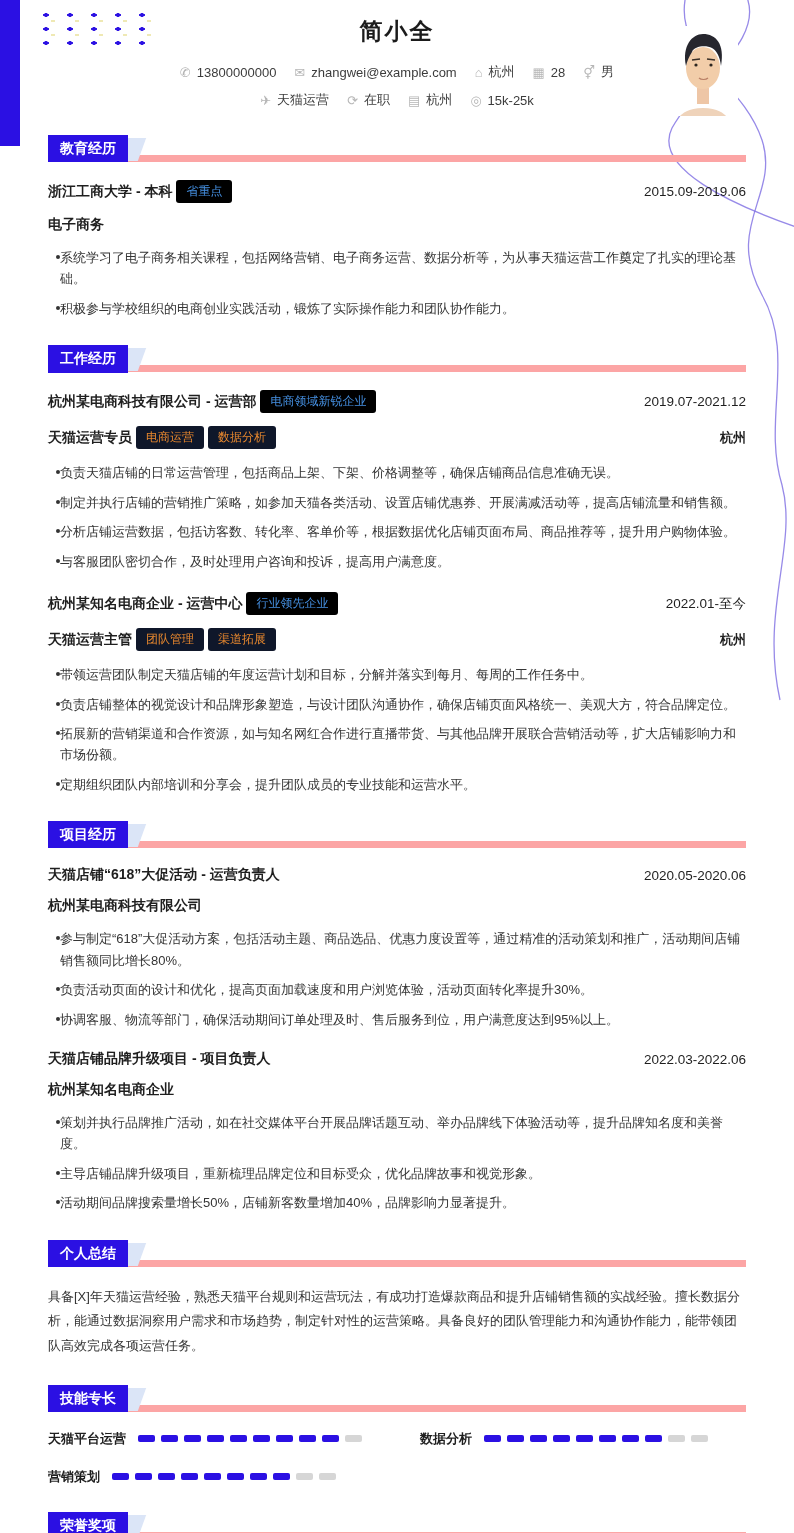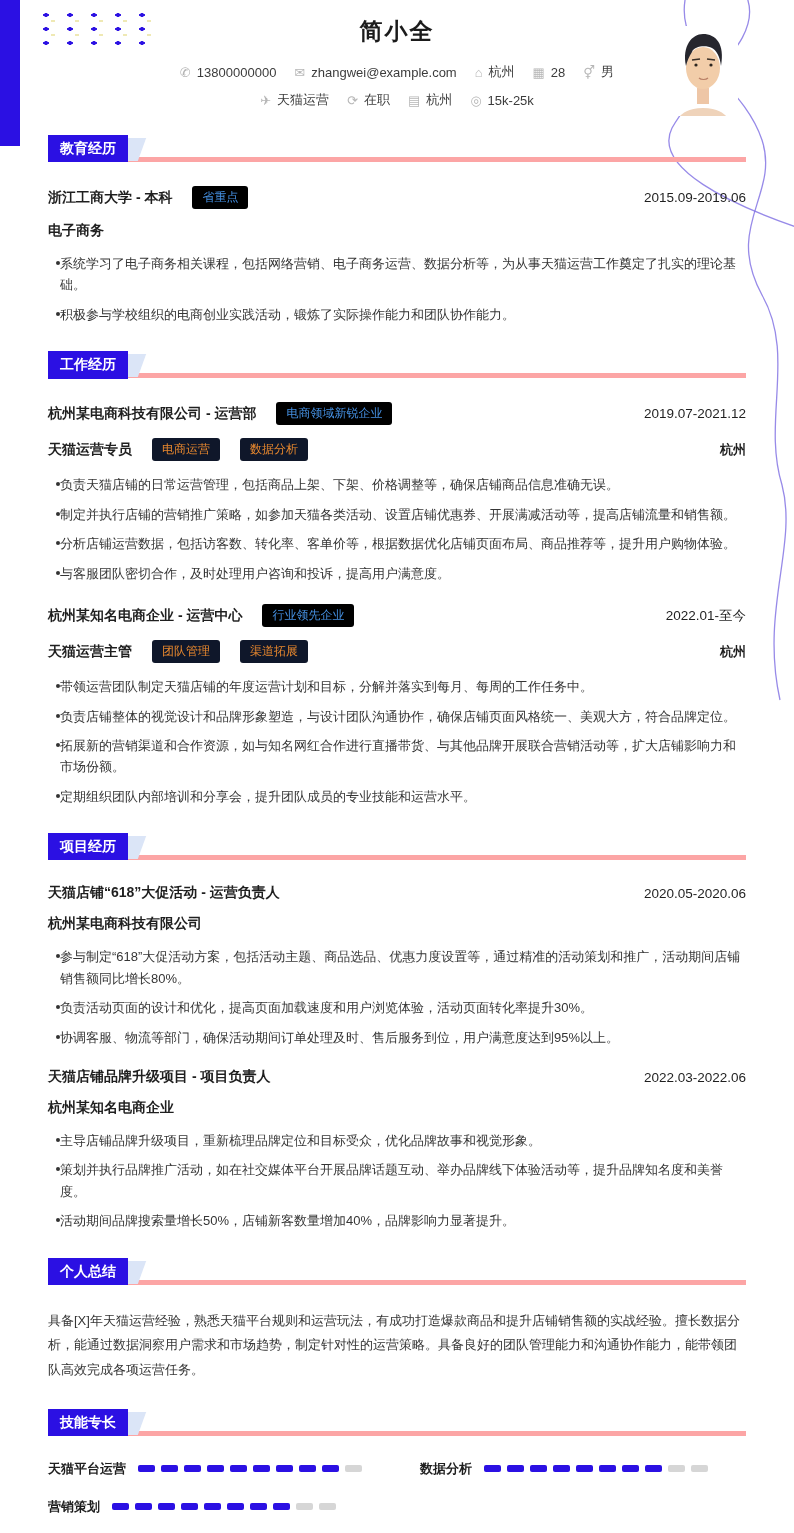--- a/index.html
+++ b/index.html
@@ -21,27 +21,27 @@
   .header { position:relative; padding-top:16px; text-align:center; }
   .name { font-size:23px; font-weight:bold; color:#1b1b1b; letter-spacing:2px; margin-bottom:16px; }
   .contact-row { display:flex; justify-content:center; align-items:center; gap:18px; margin-bottom:10px; font-size:13px; color:#3c3c3c; }
   .ci { display:flex; align-items:center; gap:6px; }
   .ci .ic { color:#b6b6b6; font-size:13px; }
   .avatar-wrap { position:absolute; right:56px; top:26px; width:70px; height:90px; }
 
   
   .content { padding:0 48px; position:relative; }
   .section { margin-top:26px; }
-  .sec-head { position:relative; border-bottom:5px solid #fca5a5; height:27px; margin-bottom:24px; }
+  .sec-head { position:relative; border-bottom:7px solid #fca5a5; height:27px; margin-bottom:18px; }
   .sec-badge-wrap { position:relative; display:inline-block; }
   .sec-fold { position:absolute; right:-14px; top:3px; width:28px; height:23px; background:#dbe5f7; transform:skewX(-20deg); }
   .sec-badge { position:relative; display:inline-block; background:#2b10e3; color:#fff; font-size:14px; font-weight:bold; padding:4px 12px 5px; line-height:1.3; }
 
   .row { display:flex; justify-content:space-between; align-items:center; margin-bottom:13px; }
-  .row-left { display:flex; align-items:center; gap:20px; }
+  .row-left { display:flex; align-items:center; gap:4px; }
   .ttl { font-size:14px; font-weight:bold; color:#1f1f1f; }
   .date { font-size:13.5px; font-weight:normal; color:#1f1f1f; }
   .loc { font-size:13px; font-weight:bold; color:#1f1f1f; }
   .tag-blue { background:#000000; color:#4590e2; font-size:12px; padding:3px 10px; border-radius:3px; }
   .tag-orange { background:#0f172a; color:#e8882e; font-size:12px; padding:3px 10px; border-radius:3px; }
 
   ul.bullets { list-style:none; margin:2px 0 20px; }
   ul.bullets li { display:flex; font-size:13px; line-height:1.65; color:#353535; margin-bottom:8px; }
   ul.bullets li .dot { flex:none; width:4px; height:4px; border-radius:50%; background:#333; margin-top:8px; margin-left:8px; }
   .para { font-size:13px; line-height:1.9; color:#353535; margin-bottom:4px; }
@@ -262,25 +262,25 @@
         <div class="row">
           <span class="ttl">天猫店铺品牌升级项目 - 项目负责人</span>
           <span class="date">2022.03-2022.06</span>
         </div>
         <div class="row">
           <span class="ttl">杭州某知名电商企业</span>
         </div>
         <ul class="bullets">
           <li>
               <span class="dot"></span>
+              <span>策划并执行品牌推广活动，如在社交媒体平台开展品牌话题互动、举办品牌线下体验活动等，提升品牌知名度和美誉度。</span>
+            </li>
+          <li>
+              <span class="dot"></span>
               <span>主导店铺品牌升级项目，重新梳理品牌定位和目标受众，优化品牌故事和视觉形象。</span>
-            </li>
-          <li>
-              <span class="dot"></span>
-              <span>策划并执行品牌推广活动，如在社交媒体平台开展品牌话题互动、举办品牌线下体验活动等，提升品牌知名度和美誉度。</span>
             </li>
           <li>
               <span class="dot"></span>
               <span>活动期间品牌搜索量增长50%，店铺新客数量增加40%，品牌影响力显著提升。</span>
             </li>
         </ul>
       </div>
     </div>
 
     <div class="section">

